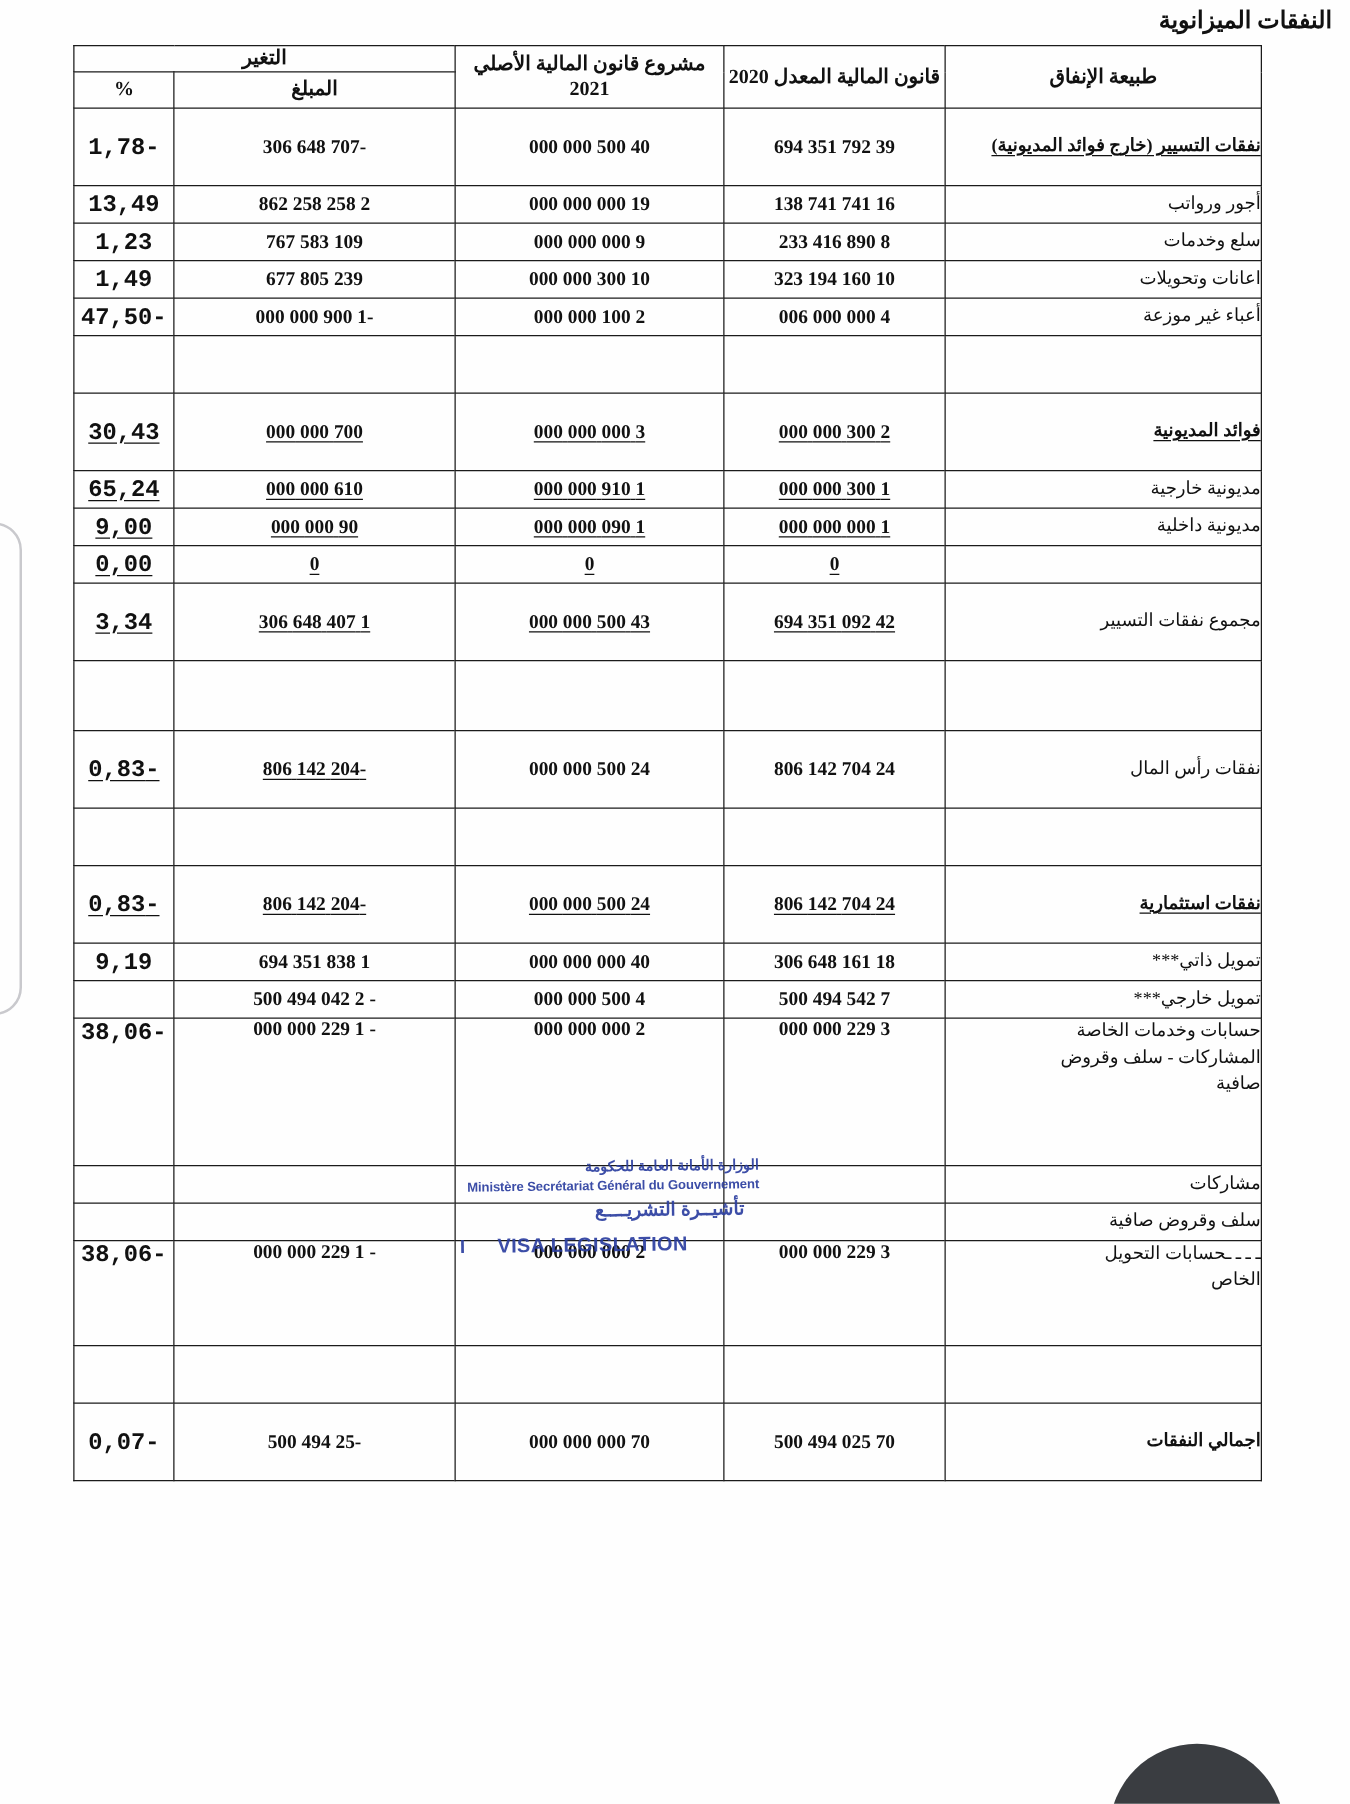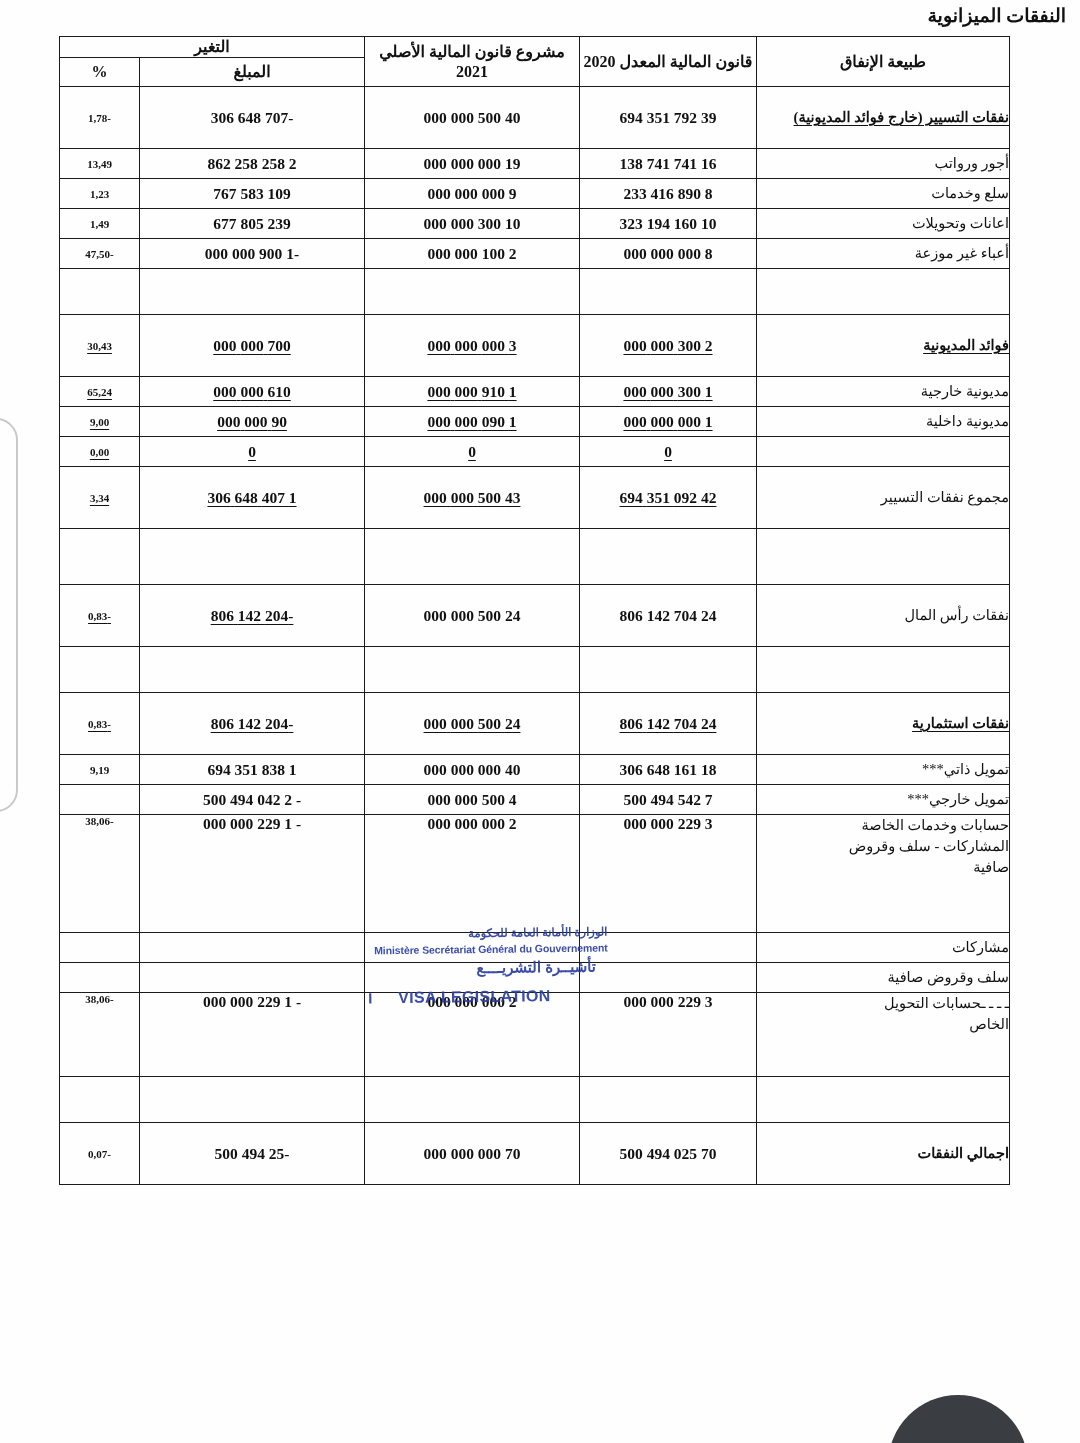--- a/index.html
+++ b/index.html
@@ -101,23 +101,24 @@
   .cell-num {
     text-align: center;
     font-weight: bold;
     font-size: 15.5px;
     padding: 4px 8px;
     white-space: nowrap;
   }
   .cell-pct {
     text-align: center;
     font-weight: bold;
-    font-size: 11px;
+    font-size: 19px;
     padding: 4px 4px;
     white-space: nowrap;
+    font-family: Liberation Mono, monospace;
   }
   .u   { text-decoration: underline; text-underline-offset: 3px; }
   .lbl-bold { font-weight: bold; }
 
   
   .stamp {
     position: absolute;
     left: 358px;
     top: 926px;
     width: 250px;
@@ -212,21 +213,21 @@
         </tr>
         <tr style="height: 30px;">
           <td class="cell-label" style="">اعانات وتحويلات</td>
           <td class="cell-num" style="">10 160 194 323</td>
           <td class="cell-num" style="">10 300 000 000</td>
           <td class="cell-num" style="">239 805 677</td>
           <td class="cell-pct" style="">1,49</td>
         </tr>
         <tr style="height: 30px;">
           <td class="cell-label" style="">أعباء غير موزعة</td>
-          <td class="cell-num" style="">8 000 000 000</td>
+          <td class="cell-num" style="">4 000 000 006</td>
           <td class="cell-num" style="">2 100 000 000</td>
           <td class="cell-num" style="">-1 900 000 000</td>
           <td class="cell-pct" style="">-47,50</td>
         </tr>
         <tr style="height: 46px;">
           <td class="cell-label" style=""></td>
           <td class="cell-num" style=""></td>
           <td class="cell-num" style=""></td>
           <td class="cell-num" style=""></td>
           <td class="cell-pct" style=""></td>

